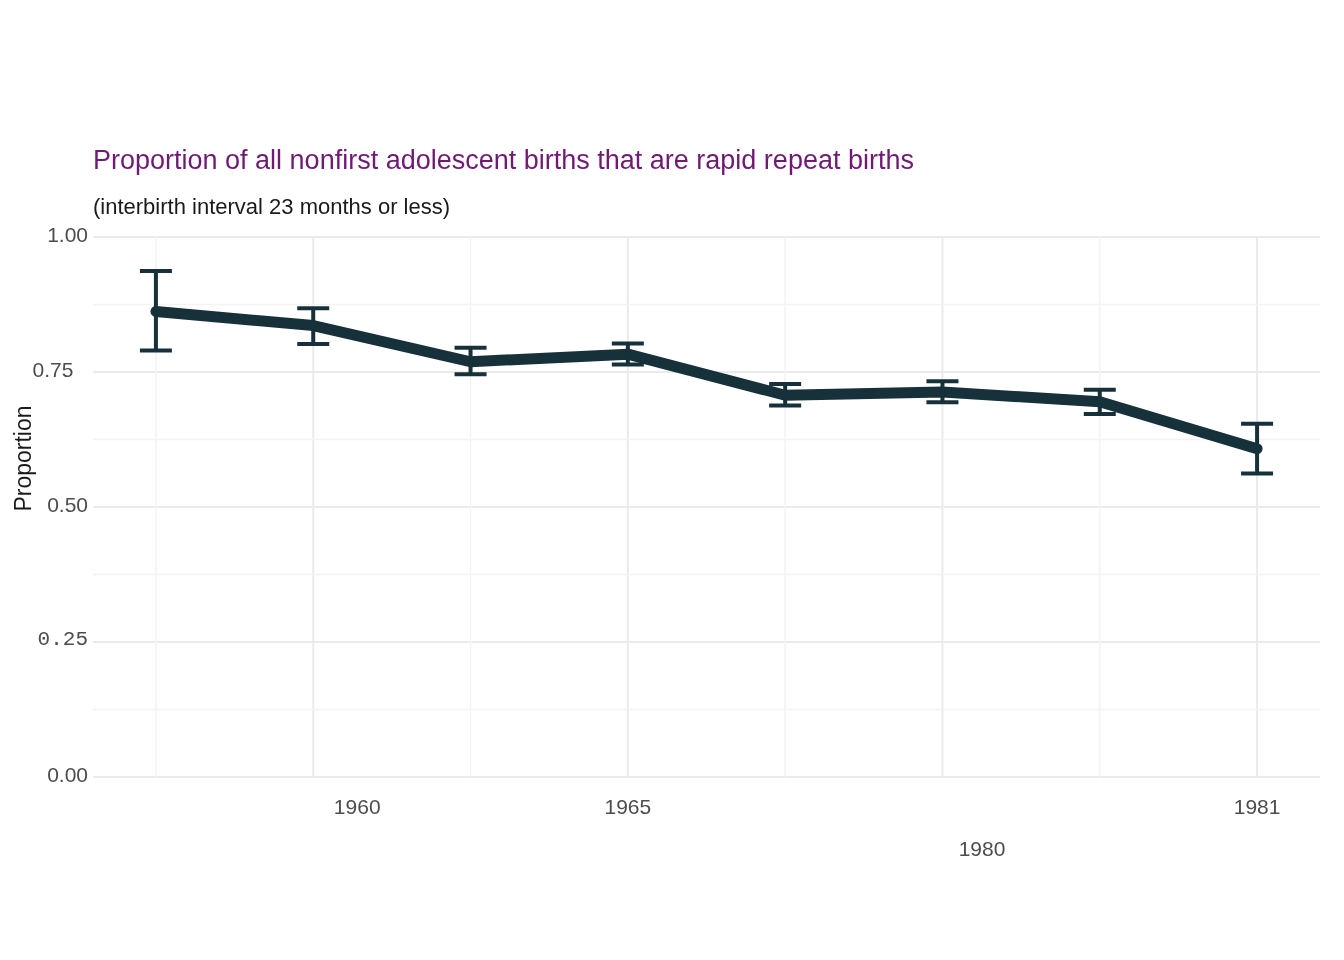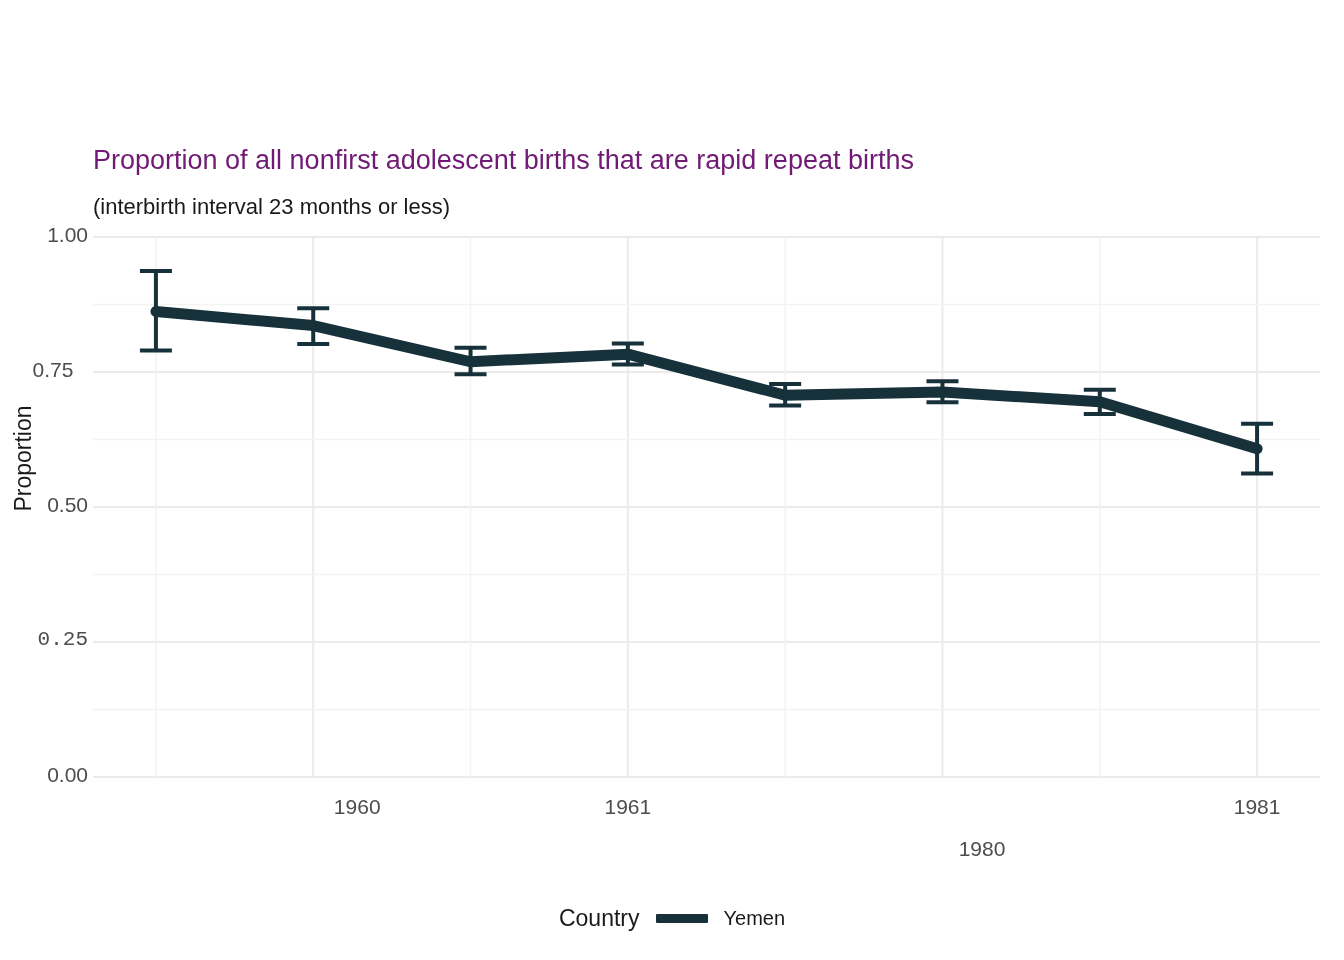--- a/index.html
+++ b/index.html
@@ -177,27 +177,22 @@
 
     <div class="ytick-holder" id="ytick-holder">
         <div class="ytick" style="top: 763px;">0.00</div>
         <div class="ytick" style="top: 628px; font-family: Liberation Mono, monospace;">0.25</div>
         <div class="ytick" style="top: 493px;">0.50</div>
         <div class="ytick" style="top: 358px; text-align: center;">0.75</div>
         <div class="ytick" style="top: 223px;">1.00</div>
       </div>
     <div class="xtick-holder" id="xtick-holder">
         <div class="xtick" style="left: 313.231px; margin-left: 44px;">1960</div>
-        <div class="xtick" style="left: 627.846px;">1961</div>
+        <div class="xtick" style="left: 627.846px;">1965</div>
         <div class="xtick" style="left: 982px; margin-top: 42px;">1980</div>
         <div class="xtick" style="left: 1257.08px;">1981</div>
       </div>
 
     <div class="ylab">Proportion</div>
   </div>
 
-  <div class="legend">
-    <span class="legend-title">Country</span>
-    <span class="legend-key" id="legend-key" style="background: rgb(23, 49, 59);"></span>
-    <span class="legend-label">Yemen</span>
-  </div>
 
 </div>
 
 </body></html>

